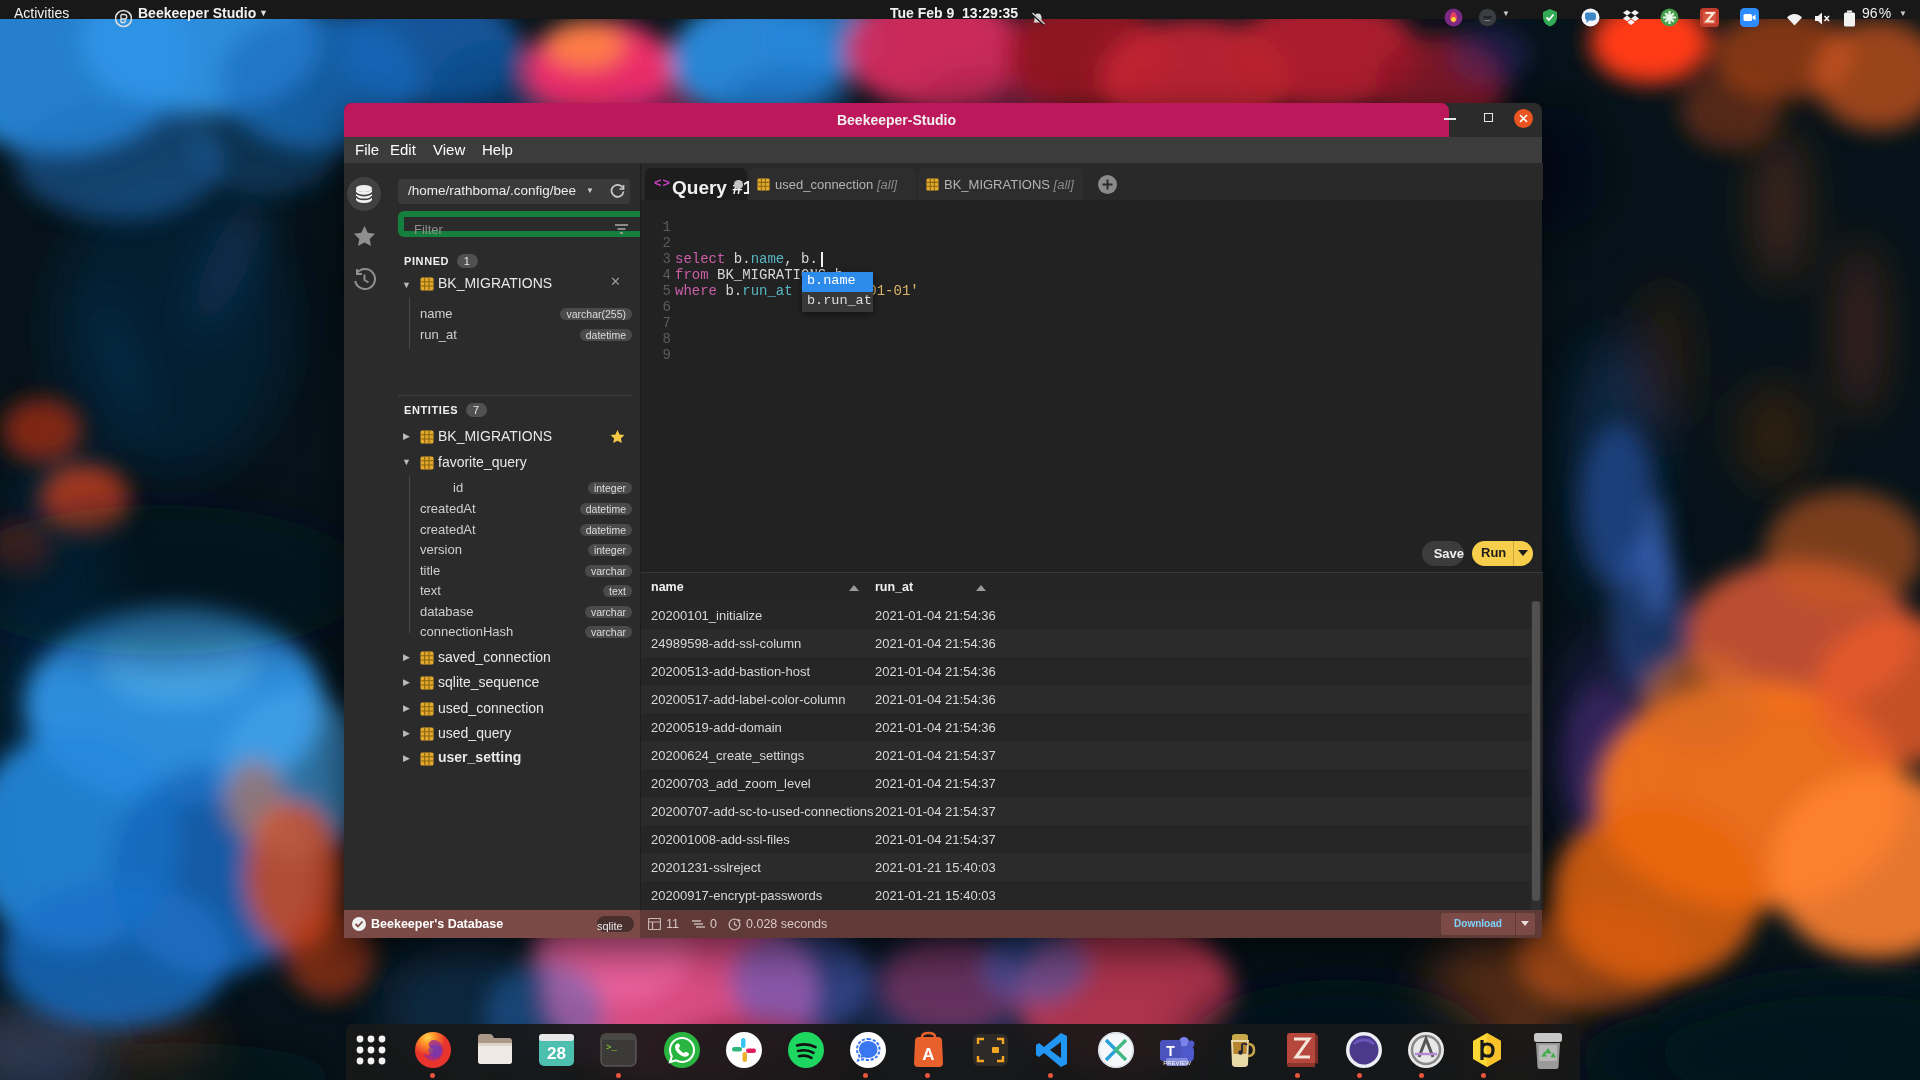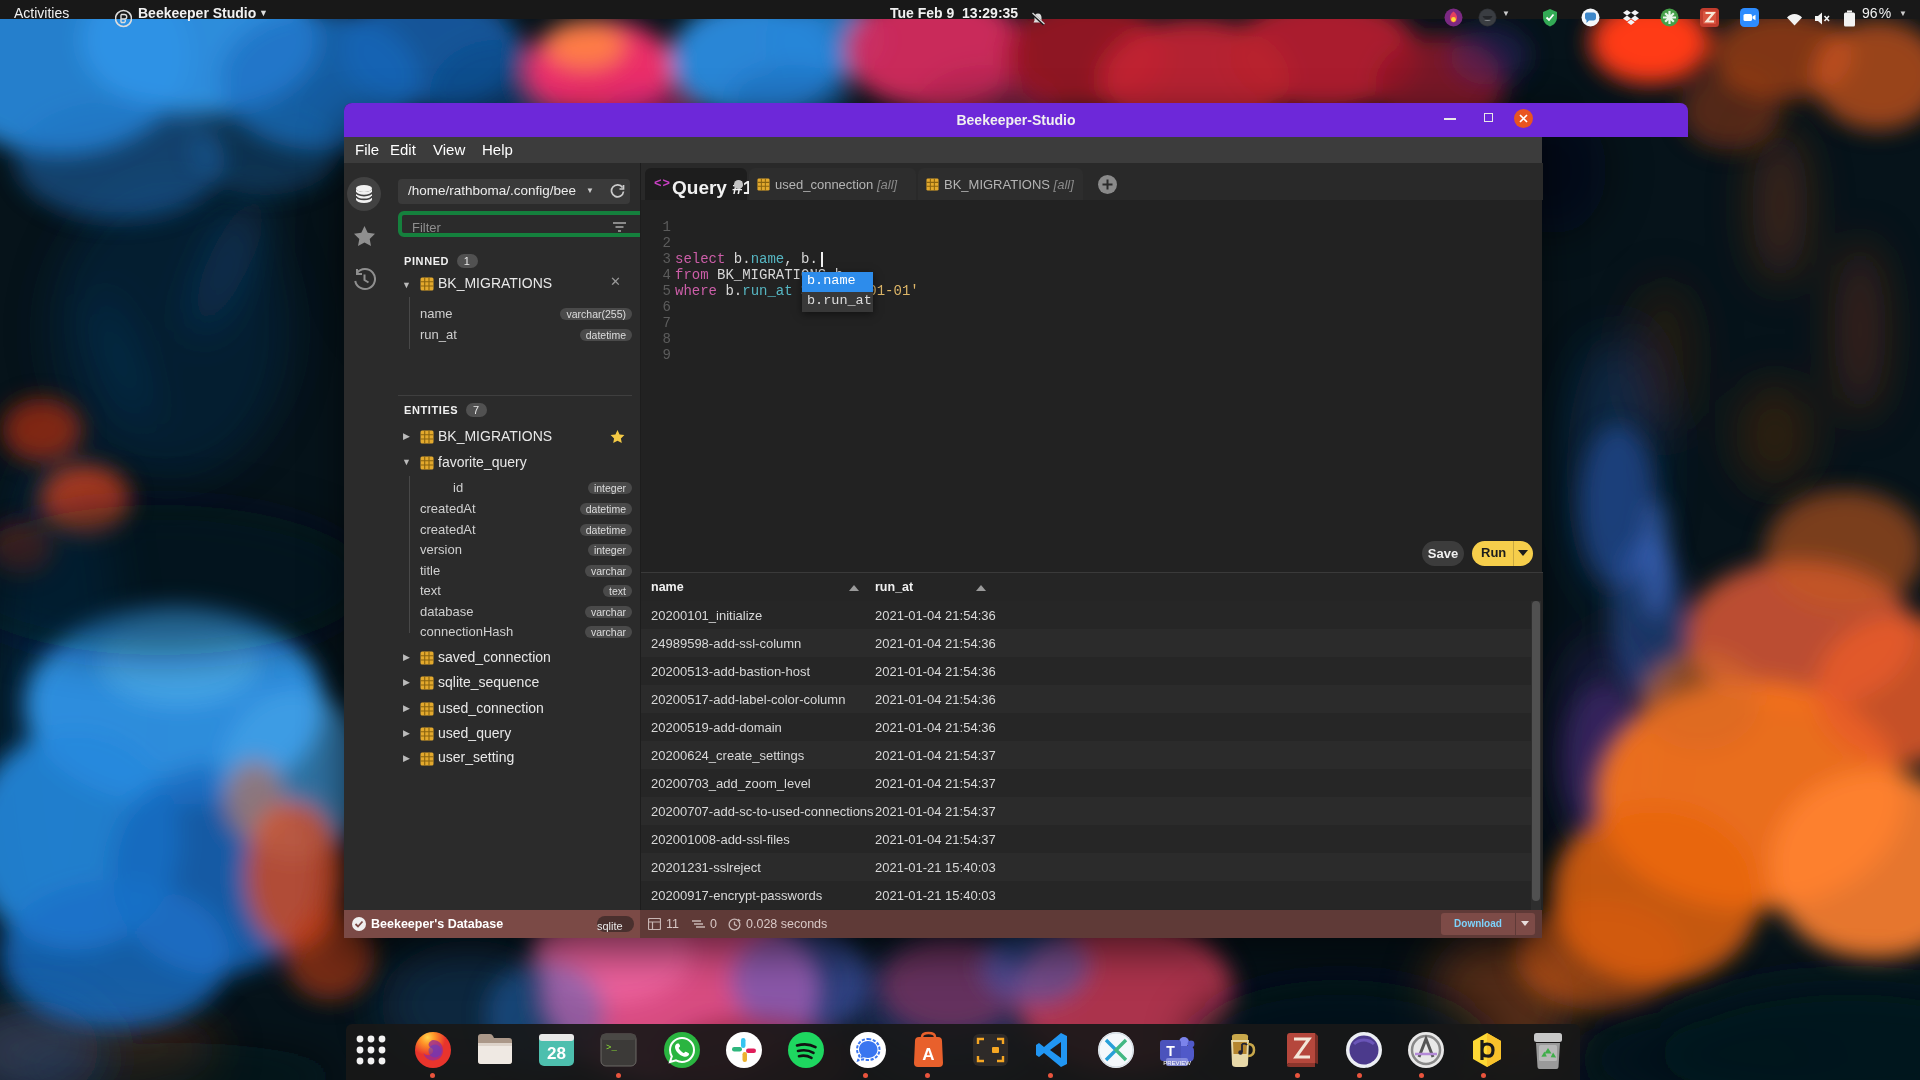--- a/index.html
+++ b/index.html
@@ -6,21 +6,21 @@
   html,body { width:1920px; height:1080px; overflow:hidden; background:#071318; font-family:"Liberation Sans", sans-serif; }
   #stage { position:absolute; left:0; top:0; width:1920px; height:1080px; overflow:hidden; }
   .abs { position:absolute; }
 
   
   #topbar { position:absolute; left:0; top:0; width:1920px; height:19px; background:#181818; color:#f1f1f1; font-size:14px; }
   #topbar .item { position:absolute; top:0; height:27px; line-height:27px; }
 
   
   #win { position:absolute; left:344px; top:103px; width:1198px; height:835px; border-radius:8px 8px 0 0; background:#2b2b2b; box-shadow:0 14px 40px rgba(0,0,0,.55); }
-  #titlebar { position:absolute; left:0; top:0; width:1344px; height:34px; background:#6d28d9; border-radius:8px 8px 0 0; }
+  #titlebar { position:absolute; left:0; top:0; width:1105px; height:34px; background:#be185d; border-radius:8px 8px 0 0; }
   #titlebar .title { position:absolute; width:100%; text-align:center; top:9px; font-size:14px; font-weight:bold; color:#f0f0f0; }
   #menubar { position:absolute; left:0; top:34px; width:1198px; height:26px; background:#3c3c3c; color:#fff; }
   #menubar span { position:absolute; top:4px; font-size:15px; }
 
   #content { position:absolute; left:0; top:60px; width:1198px; height:747px; background:#2b2b2b; }
 
   
   #iconstrip { position:absolute; left:0; top:0; width:54px; height:747px; }
 
   
@@ -267,21 +267,21 @@
 
         <div class="abs" style="left:0px;top:16px;width:232px;height:25px;background:#3a3a3a;border-radius:4px;color:#ececec;">
           <div class="abs" style="left:10px;top:4px;font-size:13.5px;width:180px;overflow:hidden;white-space:nowrap;">/home/rathboma/.config/beе</div>
           <div class="abs" style="left:188px;top:7px;font-size:8px;color:#ccc;">▼</div>
           <svg class="abs" style="left:212px;top:5px;" width="15" height="15" viewBox="0 0 15 15">
               <path d="M12.5 3.5 A6 6 0 1 0 13.5 7.5" fill="none" stroke="#ccc" stroke-width="1.7"></path>
               <path d="M13.5 1 L13.5 5 L9.5 5" fill="none" stroke="#ccc" stroke-width="1.7"></path>
             </svg>
         </div>
 
-        <div class="abs" style="left:0px;top:48px;width:256px;height:26px;border:4px solid #15803d;border-radius:6px;">
+        <div class="abs" style="left:0px;top:48px;width:256px;height:26px;border:6px solid #15803d;border-radius:6px;">
           <div class="abs" style="left:10px;top:5px;font-size:13px;color:#8e8e8e;">Filter</div>
           <svg class="abs" style="left:211px;top:7px;" width="13" height="11" viewBox="0 0 13 11">
               <path d="M0 1 L13 1 M2.5 5 L10.5 5 M5 9 L8 9" stroke="#aaa" stroke-width="1.6"></path>
             </svg>
         </div>
 
         <div class="abs" style="left:6px;top:91px;font-size:11px;font-weight:bold;color:#f0f0f0;letter-spacing:.6px;">PINNED <span class="badge" style="font-weight:normal;margin-left:4px;">1</span></div>
         <div class="abs" style="left:4px;top:117px;font-size:9px;color:#bbb;">▼</div>
         <svg class="abs" style="left:22px;top:114px;" width="14" height="14" viewBox="0 0 14 14">
             <rect x="0.5" y="0.5" width="13" height="13" rx="1.5" fill="#e3a92d"></rect>
@@ -352,21 +352,21 @@
           <svg class="abs" style="left:22px;top:564px;" width="14" height="14" viewBox="0 0 14 14">
               <rect x="0.5" y="0.5" width="13" height="13" rx="1.5" fill="#e3a92d"></rect>
               <path d="M0.5 4.7 L13.5 4.7 M0.5 9 L13.5 9 M4.7 0.5 L4.7 13.5 M9 0.5 L9 13.5" stroke="#8a6410" stroke-width="1.1"></path>
             </svg>
           <div class="abs" style="left:40px;top:562px;font-size:14px;color:#e8e8e8;">used_query</div>
           <div class="abs" style="left:5px;top:590px;font-size:9px;color:#bbb;">▶</div>
           <svg class="abs" style="left:22px;top:589px;" width="14" height="14" viewBox="0 0 14 14">
               <rect x="0.5" y="0.5" width="13" height="13" rx="1.5" fill="#e3a92d"></rect>
               <path d="M0.5 4.7 L13.5 4.7 M0.5 9 L13.5 9 M4.7 0.5 L4.7 13.5 M9 0.5 L9 13.5" stroke="#8a6410" stroke-width="1.1"></path>
             </svg>
-          <div class="abs" style="left:40px;top:586px;font-size:14px;color:#e8e8e8;">user_setting</div>
+          <div class="abs" style="left:40px;top:586px;font-size:14px;color:#e8e8e8;font-weight:bold;">user_setting</div>
         </div>
       </div>
       <div id="main">
         <div class="abs" style="left:0;top:0;width:902px;height:37px;background:#292929;"></div>
 
         <div class="tab" style="left:4px;top:5px;width:102px;height:32px;background:#1d1d1d;border-radius:6px 6px 0 0;">
           <span class="abs mono" style="left:9px;top:9px;font-size:12.5px;color:#cb41c6;font-weight:bold;letter-spacing:1px;">&lt;&gt;</span>
           <span class="abs" style="left:27px;top:9px;color:#f0f0f0;font-weight:bold;font-size:19px;">Query #1</span>
           <span class="abs" style="left:89px;top:12px;width:9px;height:9px;border-radius:50%;background:#c4c4c4;"></span>
         </div>
@@ -404,21 +404,21 @@
           <div class="abs" style="left:34px;top:104px;color:#d8d8d8;"><span style="color:#cc5ea8;">from</span> BK_MIGRATIONS b</div>
           <div class="abs" style="left:34px;top:120px;color:#d8d8d8;"><span style="color:#cc5ea8;">where</span> b.<span style="color:#56b6c2;">run_at</span> &gt; <span style="color:#dcb567;">'2021-01-01'</span></div>
           <div class="abs" style="left:180px;top:89px;width:1.5px;height:15px;background:#f0f0f0;"></div>
         </div>
 
         <div class="mono abs" style="left:161px;top:109px;width:71px;box-shadow:0 2px 8px rgba(0,0,0,.5);font-size:13.5px;">
           <div style="height:20px;background:#2d8ceb;color:#fff;padding:1px 0 0 5px;">b.name</div>
           <div style="height:20px;background:#383838;color:#ddd;padding:1px 0 0 5px;">b.run_at</div>
         </div>
 
-        <div class="abs" style="left:781px;top:378px;width:42px;height:25px;background:#3c3c3c;border-radius:13px;text-align:center;"><span style="font-size:13px;color:#f0f0f0;line-height:25px;font-weight:bold;">Save</span></div>
+        <div class="abs" style="left:781px;top:378px;width:42px;height:25px;background:#3c3c3c;border-radius:13px;text-align:right;"><span style="font-size:13px;color:#f0f0f0;line-height:25px;font-weight:bold;">Save</span></div>
         <div class="abs" style="left:831px;top:378px;width:61px;height:25px;background:#f6ce4b;border-radius:13px;">
           <span class="abs" style="left:9px;top:4px;font-size:13px;color:#1c1c1c;font-weight:bold;">Run</span>
           <span class="abs" style="left:41px;top:0;width:1px;height:25px;background:#c9a940;"></span>
           <span class="abs" style="left:46px;top:9px;width:0;height:0;border-left:5px solid transparent;border-right:5px solid transparent;border-top:6px solid #1c1c1c;"></span>
         </div>
 
         <div id="results" class="abs" style="left:0;top:409px;width:902px;height:338px;background:#252525;border-top:1px solid #3a3a3a;">
           <div class="abs" style="left:10px;top:7px;font-size:12.5px;font-weight:bold;color:#f0f0f0;">name</div>
           <span class="abs" style="left:208px;top:12px;width:0;height:0;border-left:5px solid transparent;border-right:5px solid transparent;border-bottom:6px solid #9a9a9a;"></span>
           <div class="abs" style="left:234px;top:7px;font-size:12.5px;font-weight:bold;color:#f0f0f0;">run_at</div>

